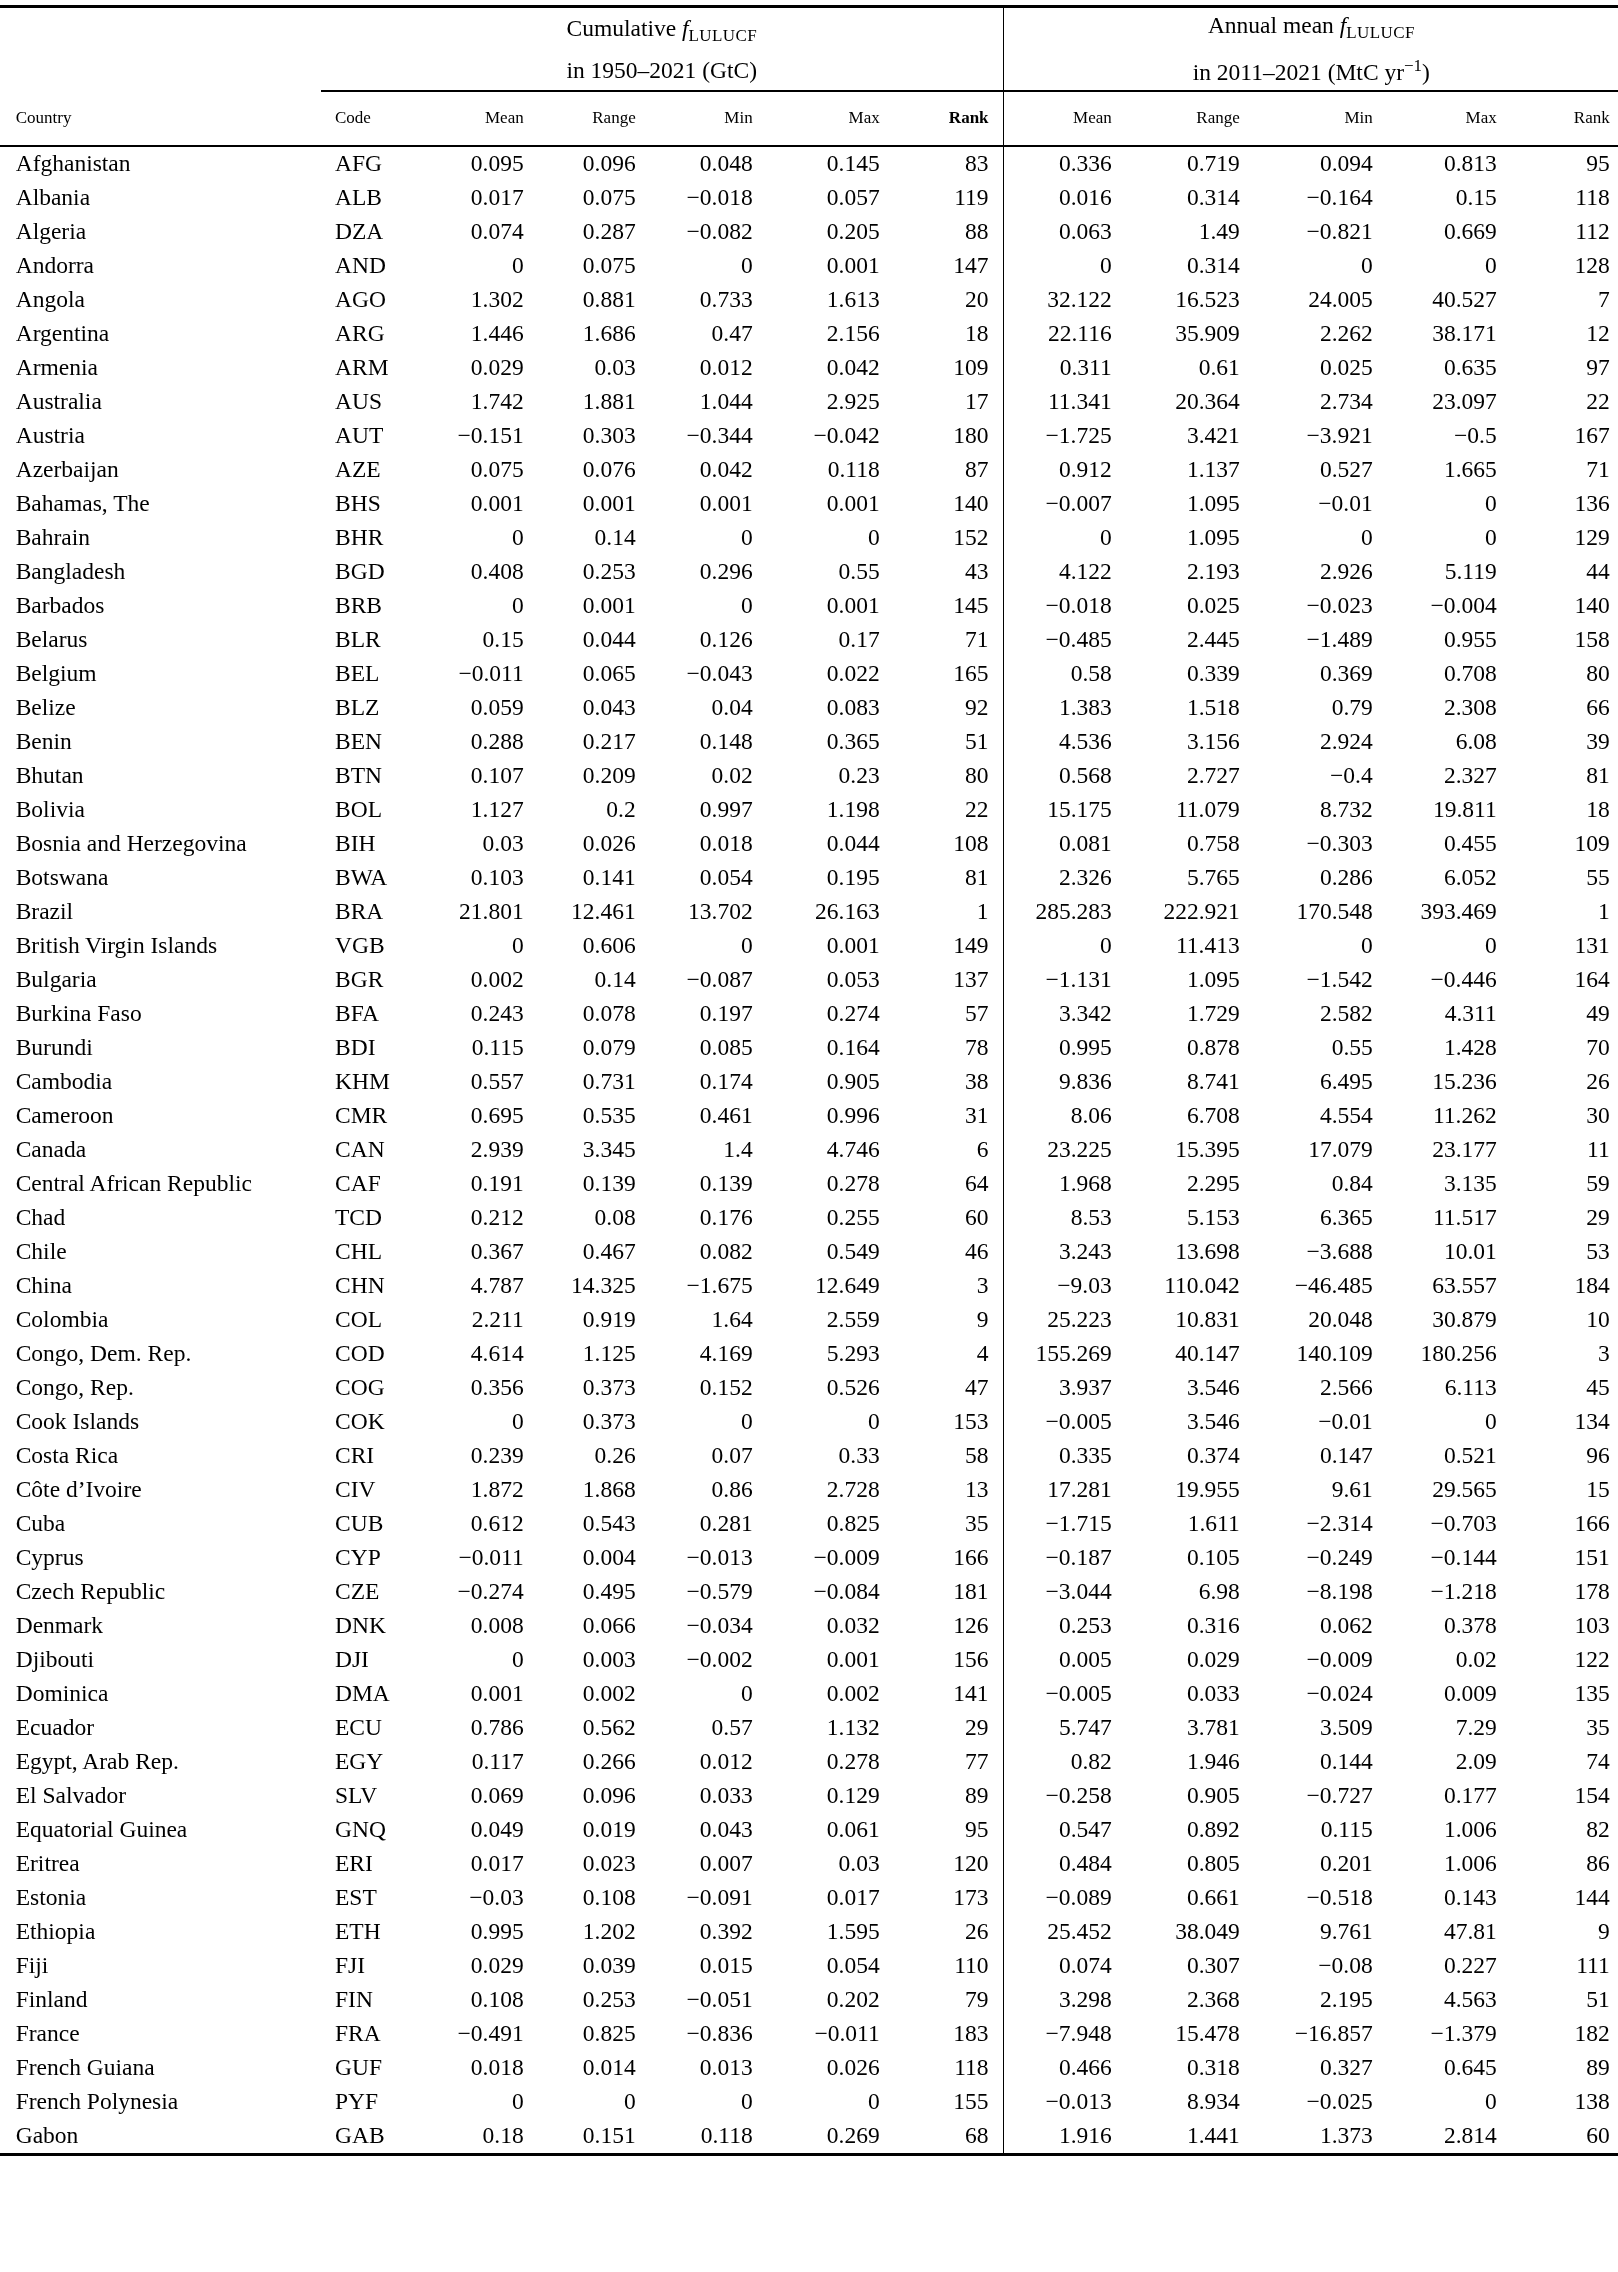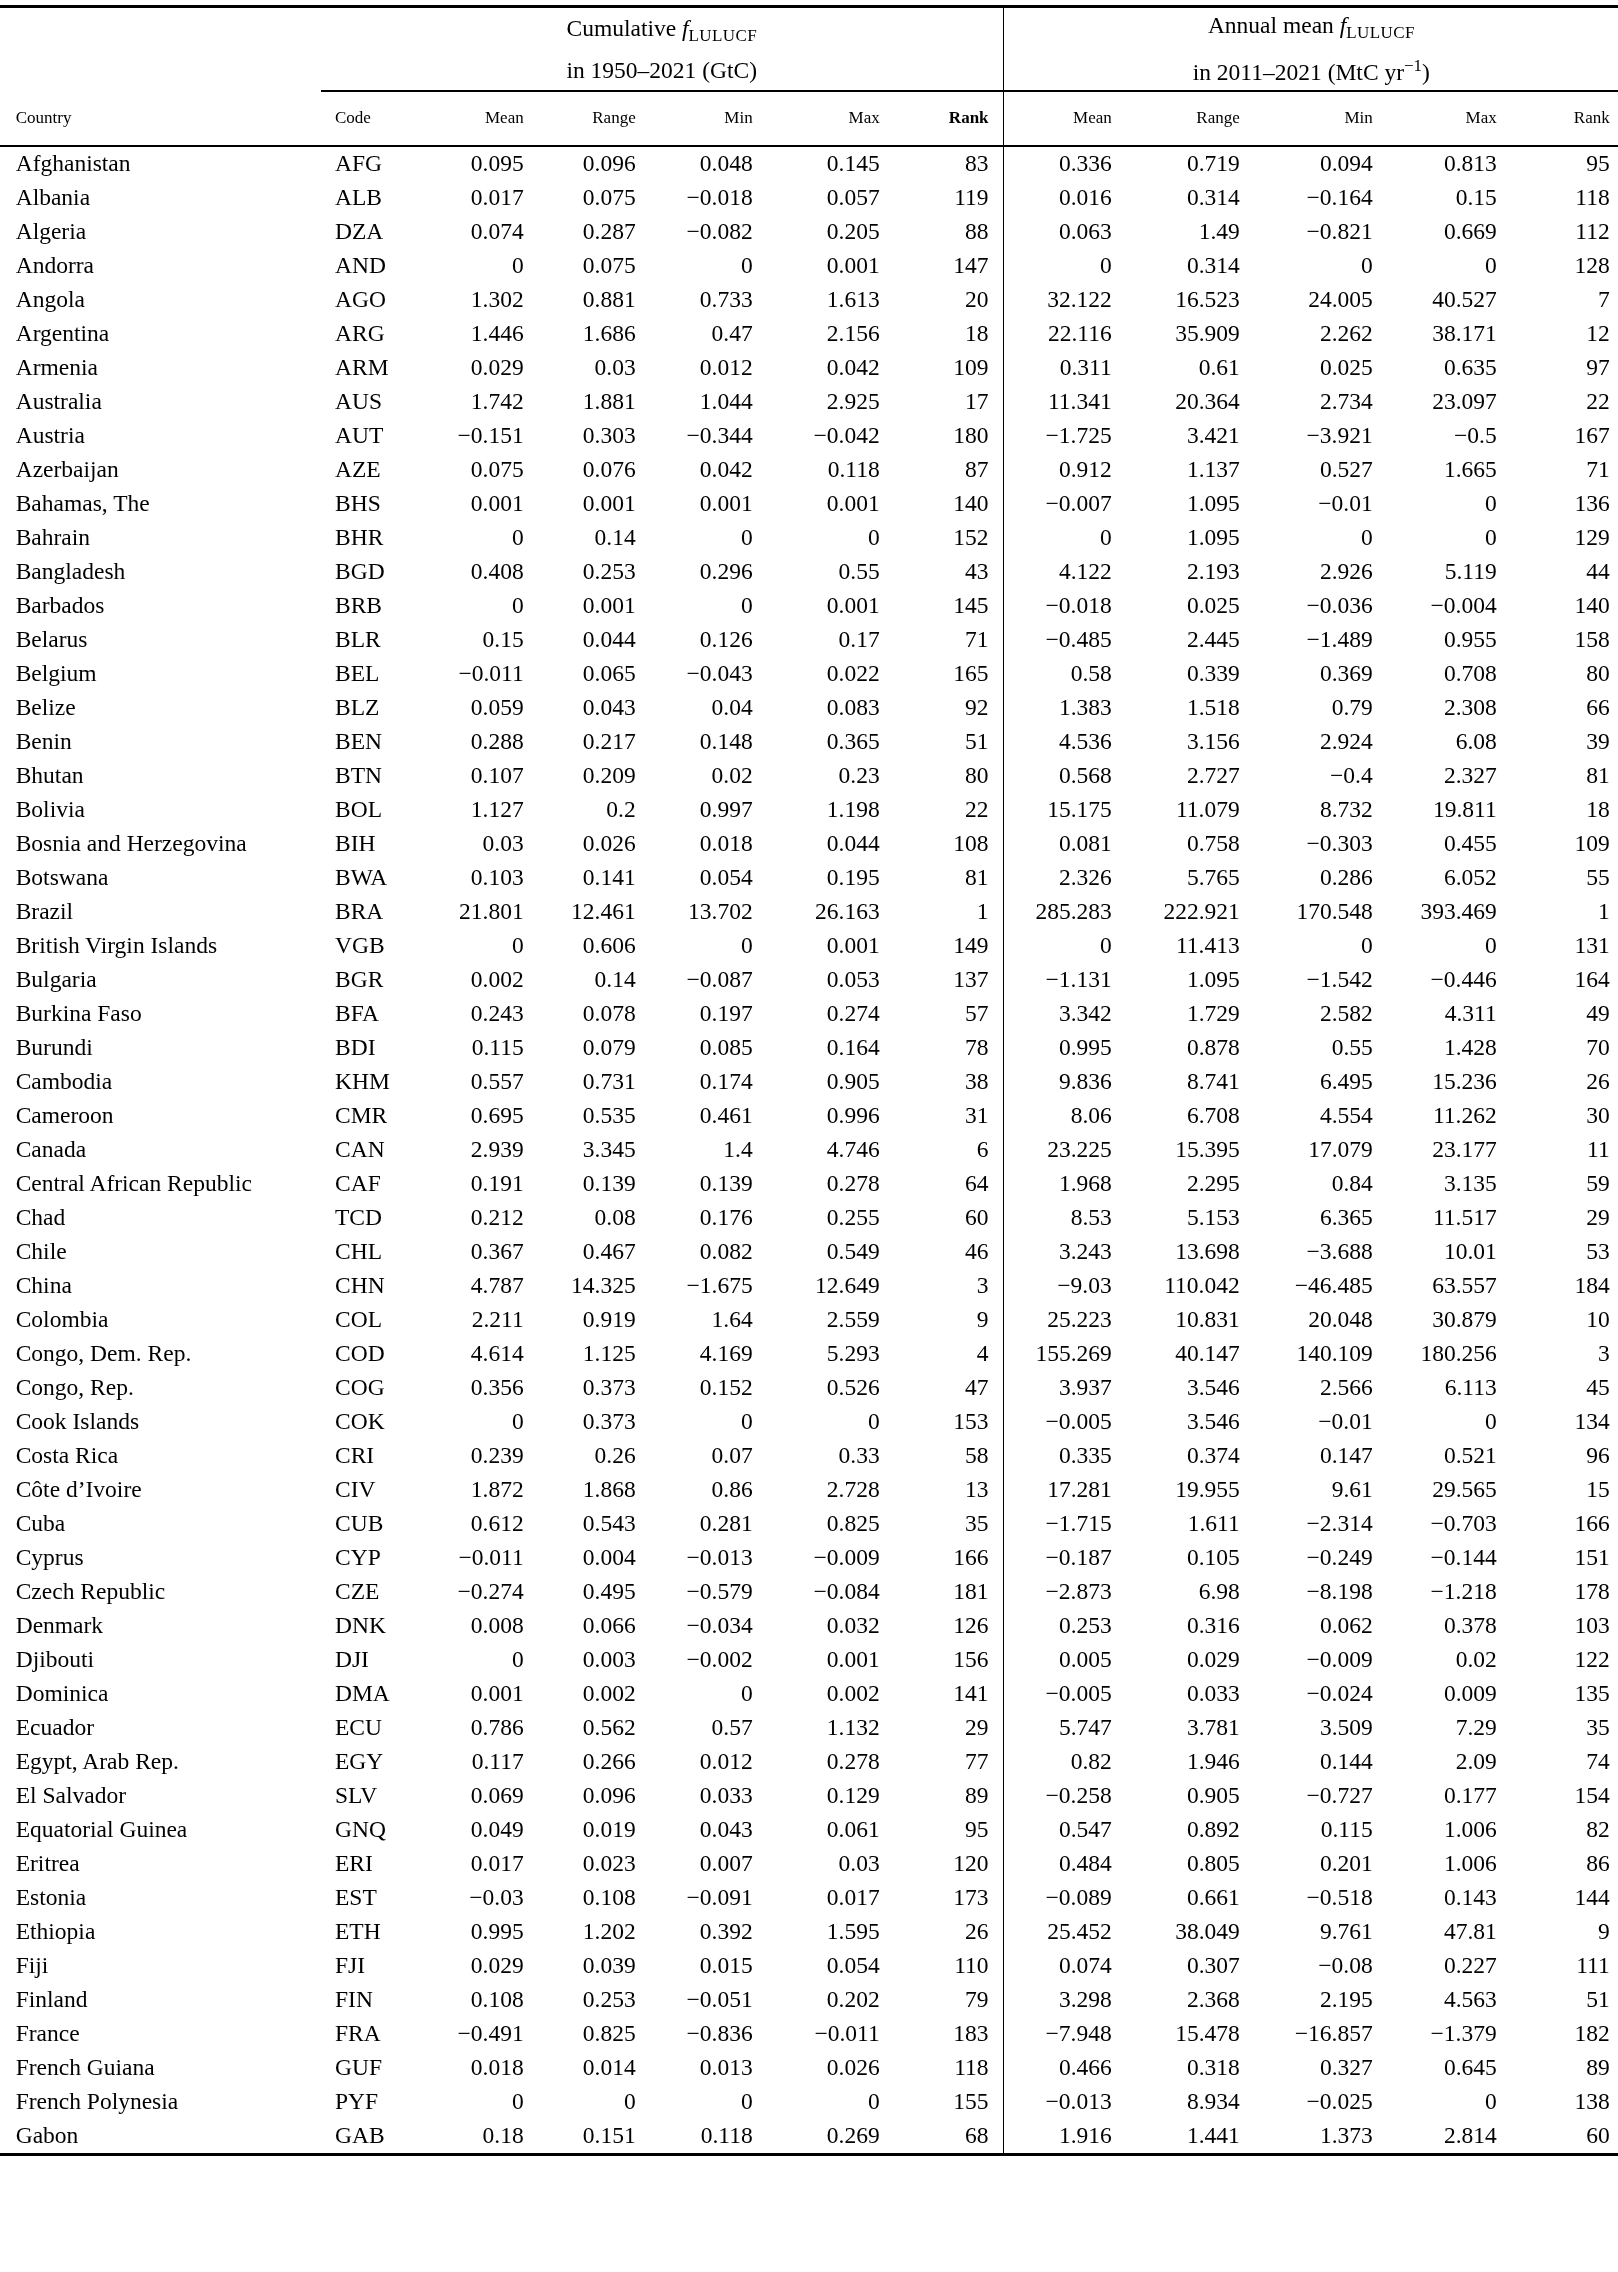--- a/index.html
+++ b/index.html
@@ -281,21 +281,21 @@
         <tr>
           <td class="c-left">Barbados</td>
           <td class="c-code">BRB</td>
           <td class="c-num">0</td>
           <td class="c-num">0.001</td>
           <td class="c-num">0</td>
           <td class="c-num">0.001</td>
           <td class="c-rank1">145</td>
           <td class="c-num vdiv">−0.018</td>
           <td class="c-num">0.025</td>
-          <td class="c-num">−0.036</td>
+          <td class="c-num">−0.023</td>
           <td class="c-num">−0.004</td>
           <td class="c-rank2">140</td>
         </tr>
         <tr>
           <td class="c-left">Belarus</td>
           <td class="c-code">BLR</td>
           <td class="c-num">0.15</td>
           <td class="c-num">0.044</td>
           <td class="c-num">0.126</td>
           <td class="c-num">0.17</td>
@@ -685,21 +685,21 @@
           <td class="c-rank2">151</td>
         </tr>
         <tr>
           <td class="c-left">Czech Republic</td>
           <td class="c-code">CZE</td>
           <td class="c-num">−0.274</td>
           <td class="c-num">0.495</td>
           <td class="c-num">−0.579</td>
           <td class="c-num">−0.084</td>
           <td class="c-rank1">181</td>
-          <td class="c-num vdiv">−2.873</td>
+          <td class="c-num vdiv">−3.044</td>
           <td class="c-num">6.98</td>
           <td class="c-num">−8.198</td>
           <td class="c-num">−1.218</td>
           <td class="c-rank2">178</td>
         </tr>
         <tr>
           <td class="c-left">Denmark</td>
           <td class="c-code">DNK</td>
           <td class="c-num">0.008</td>
           <td class="c-num">0.066</td>

